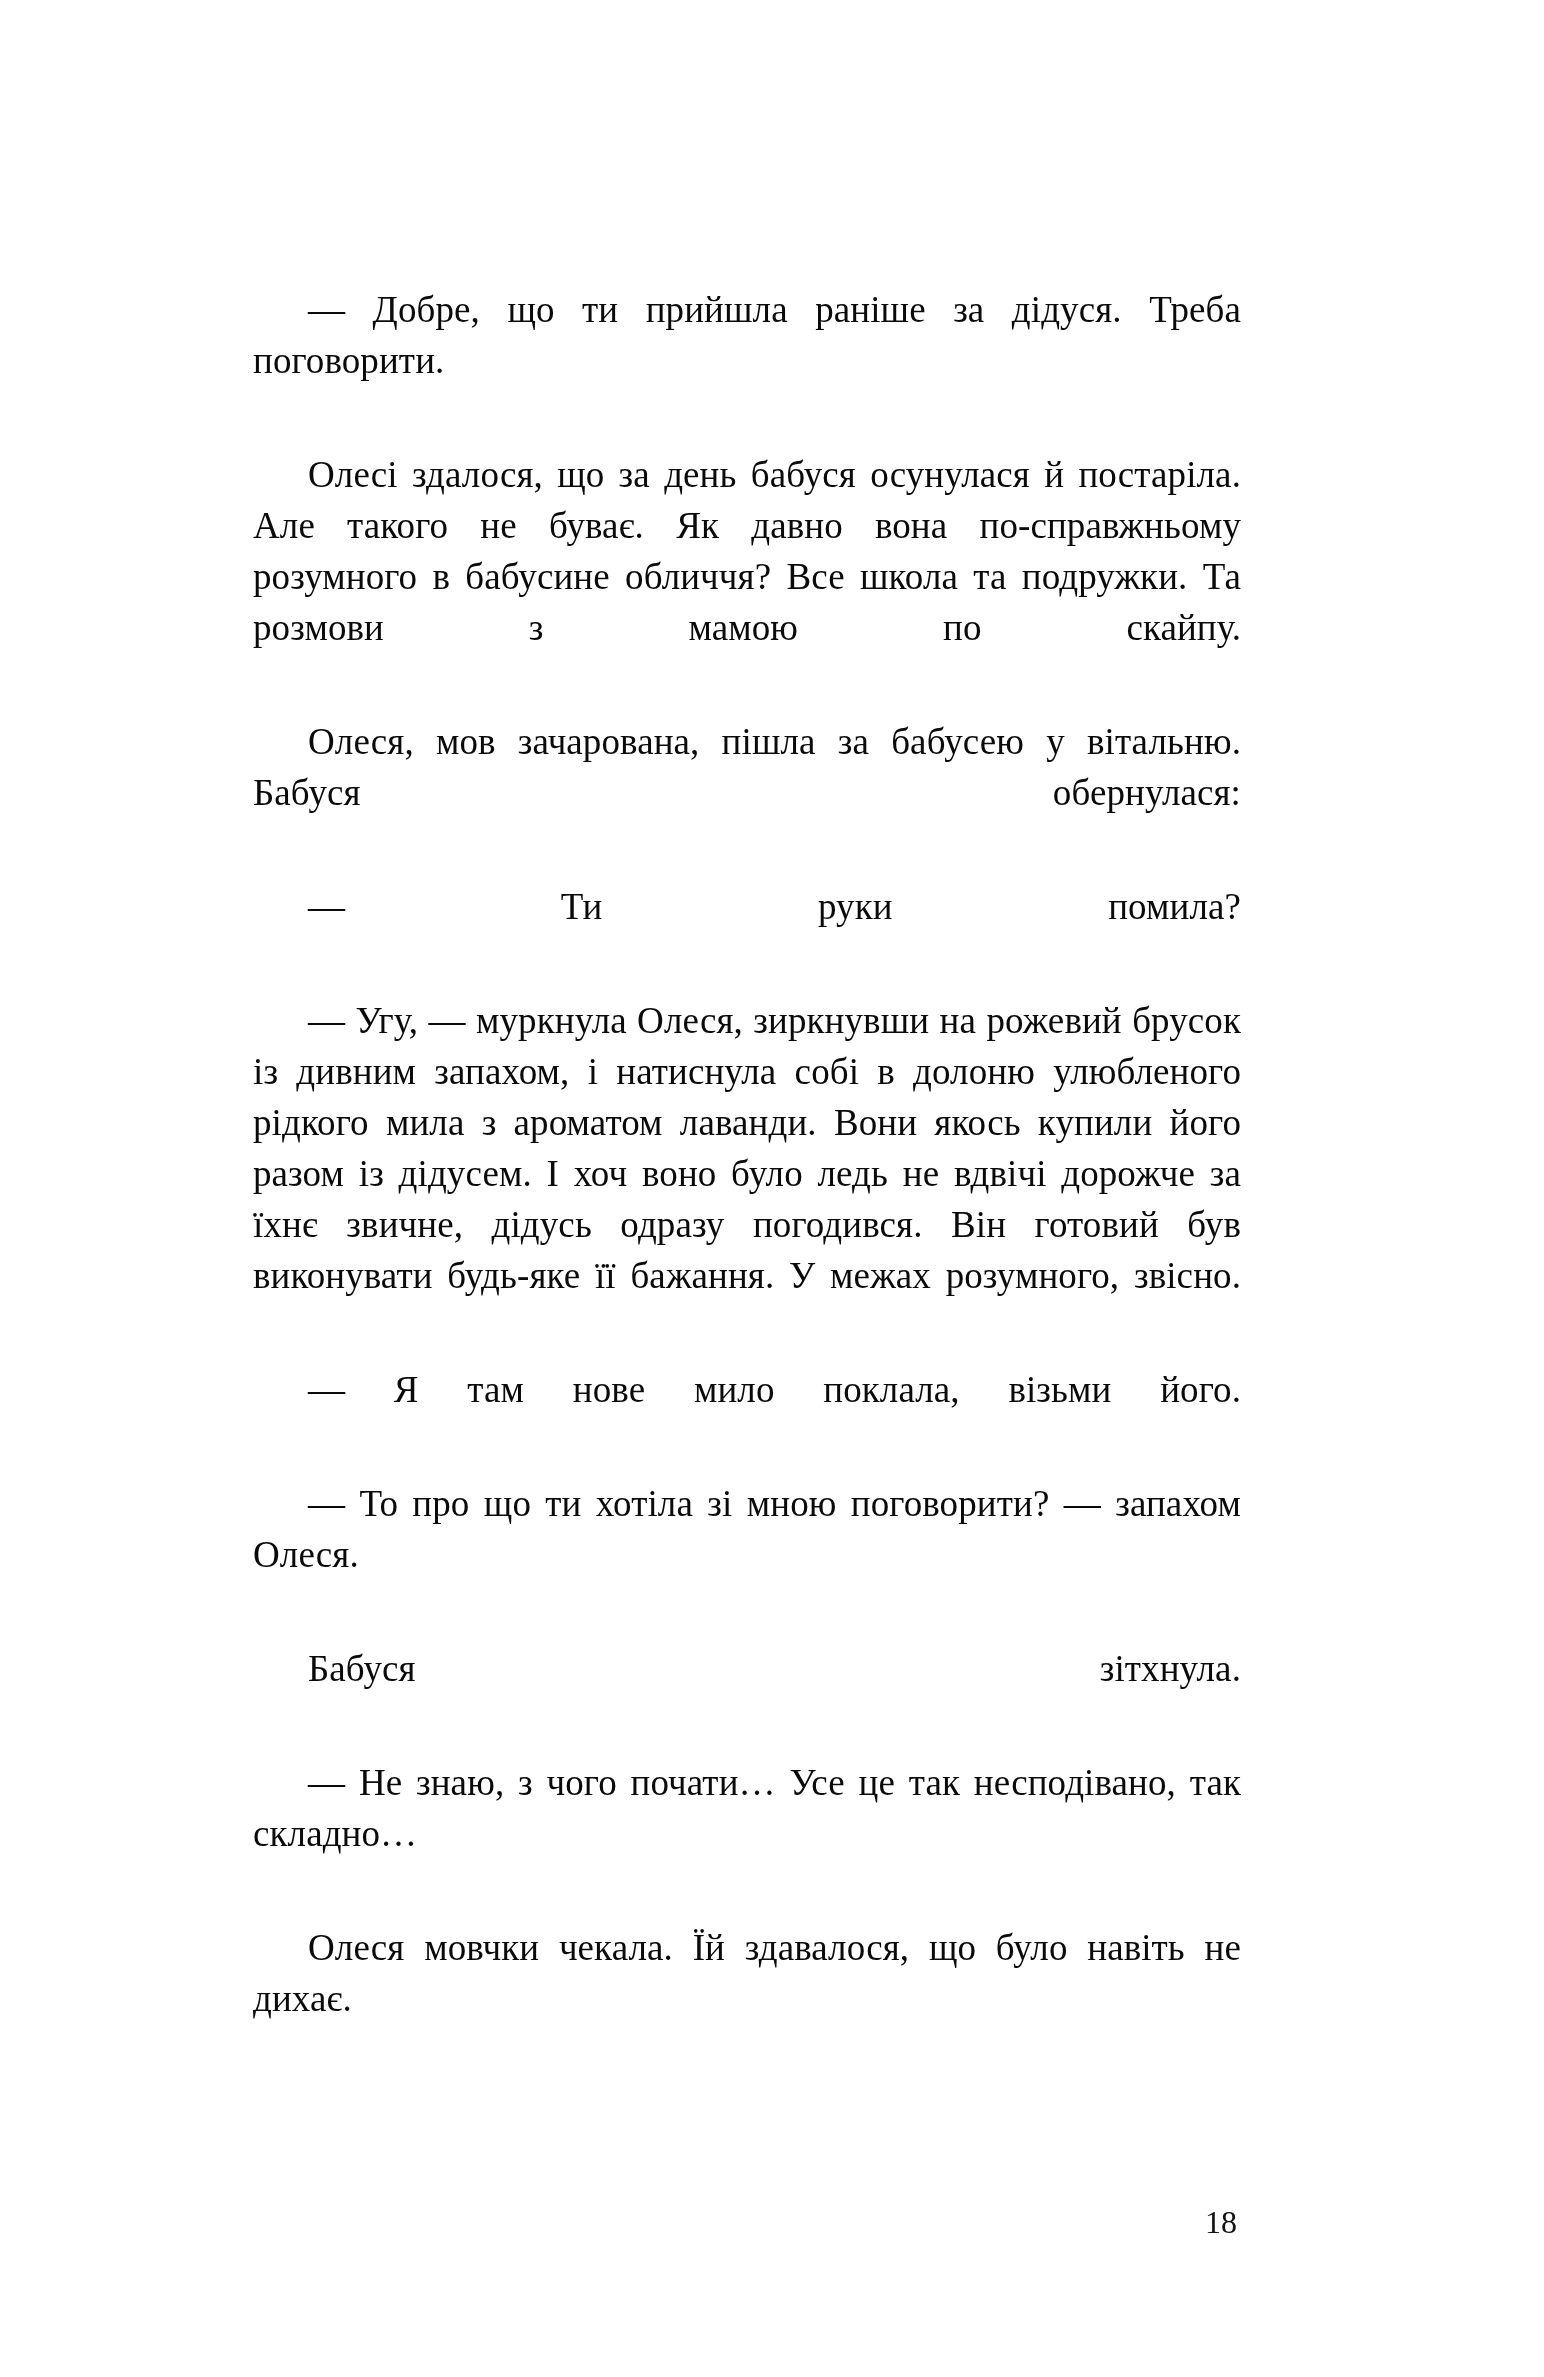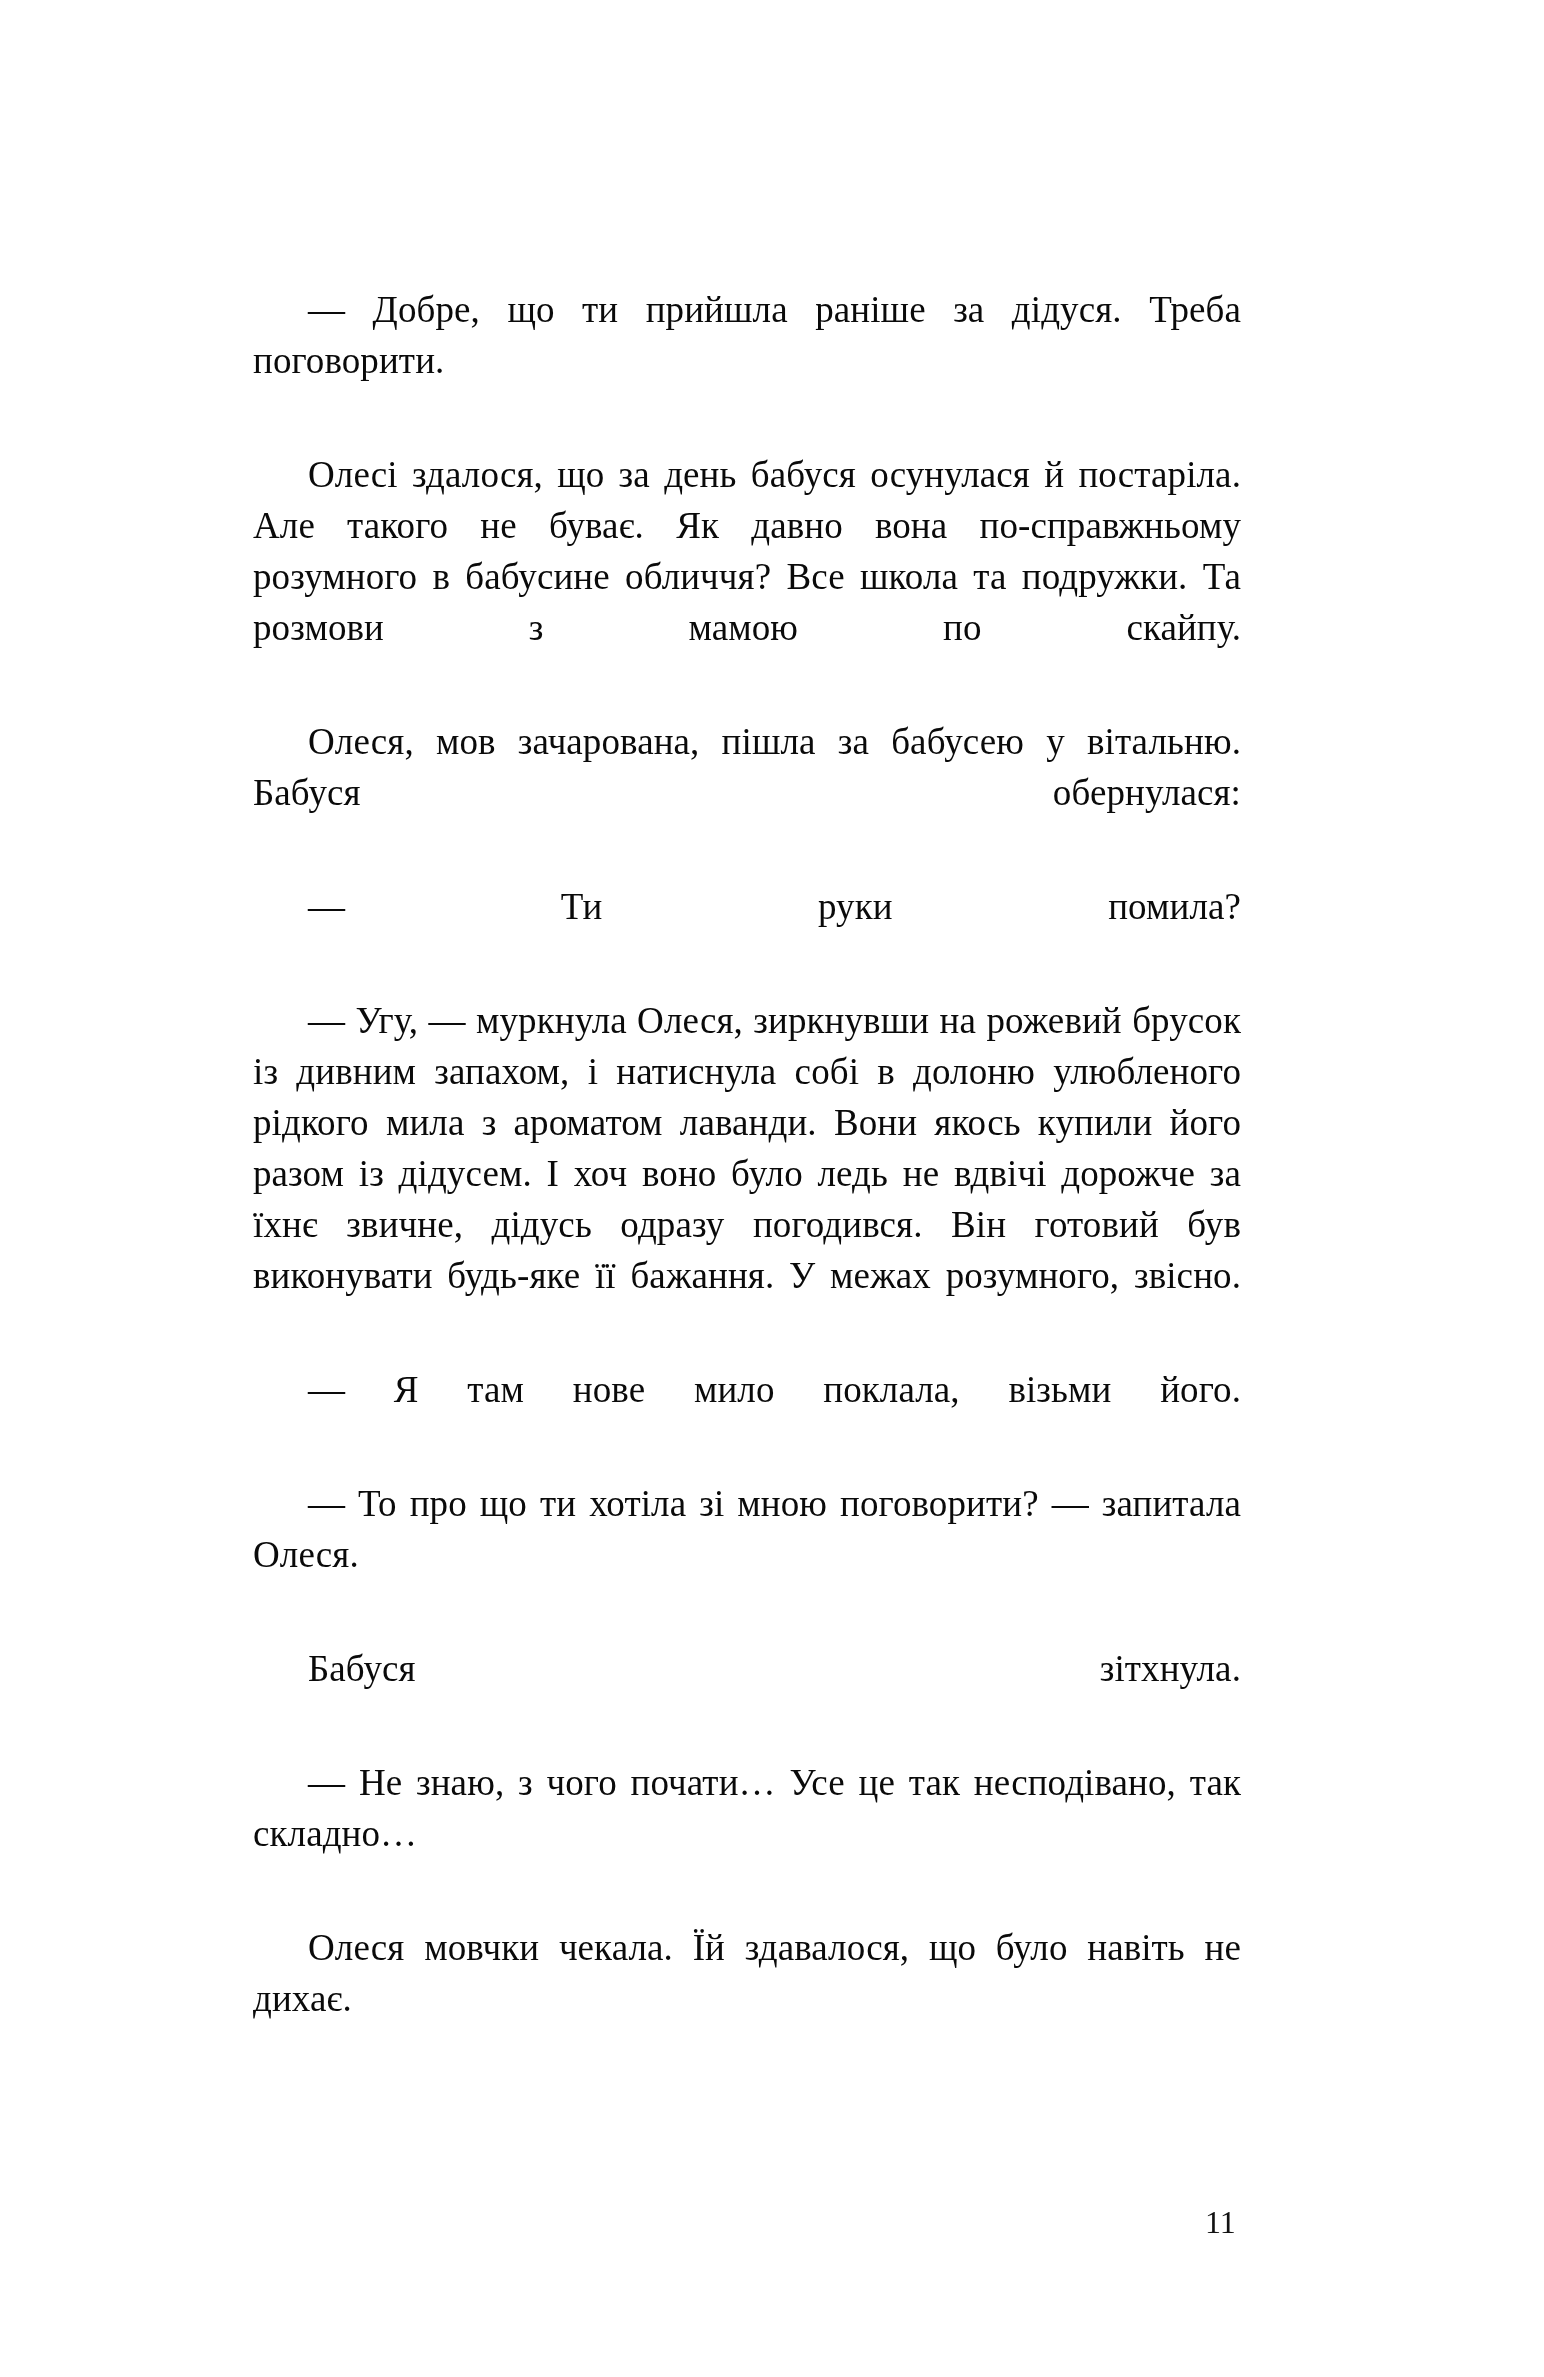--- a/index.html
+++ b/index.html
@@ -62,22 +62,22 @@
 
 <div class="page">
 
   <div class="text-block">
     <p class="para">— Добре, що ти прийшла раніше за дідуся. Треба поговорити.</p>
     <p class="para">Олесі здалося, що за день бабуся осунулася й постаріла. Але такого не буває. Як давно вона по-справжньому розумного в бабусине обличчя? Все школа та подружки. Та розмови з мамою по скайпу.</p>
     <p class="para">Олеся, мов зачарована, пішла за бабусею у вітальню. Бабуся обернулася:</p>
     <p class="para">— Ти руки помила?</p>
     <p class="para">— Угу, — муркнула Олеся, зиркнувши на рожевий брусок із дивним запахом, і натиснула собі в долоню улюбленого рідкого мила з ароматом лаванди. Вони якось купили його разом із дідусем. І хоч воно було ледь не вдвічі дорожче за їхнє звичне, дідусь одразу погодився. Він готовий був виконувати будь-яке її бажання. У межах розумного, звісно.</p>
     <p class="para">— Я там нове мило поклала, візьми його.</p>
-    <p class="para">— То про що ти хотіла зі мною поговорити? — запитала Олеся.</p>
+    <p class="para">— То про що ти хотіла зі мною поговорити? — запахом Олеся.</p>
     <p class="para">Бабуся зітхнула.</p>
     <p class="para">— Не знаю, з чого почати… Усе це так несподівано, так складно…</p>
     <p class="para">Олеся мовчки чекала. Їй здавалося, що було навіть не дихає.</p>
   </div>
 
-  <div class="page-number">11</div>
+  <div class="page-number">18</div>
 
 </div>
 
 
 </body></html>

